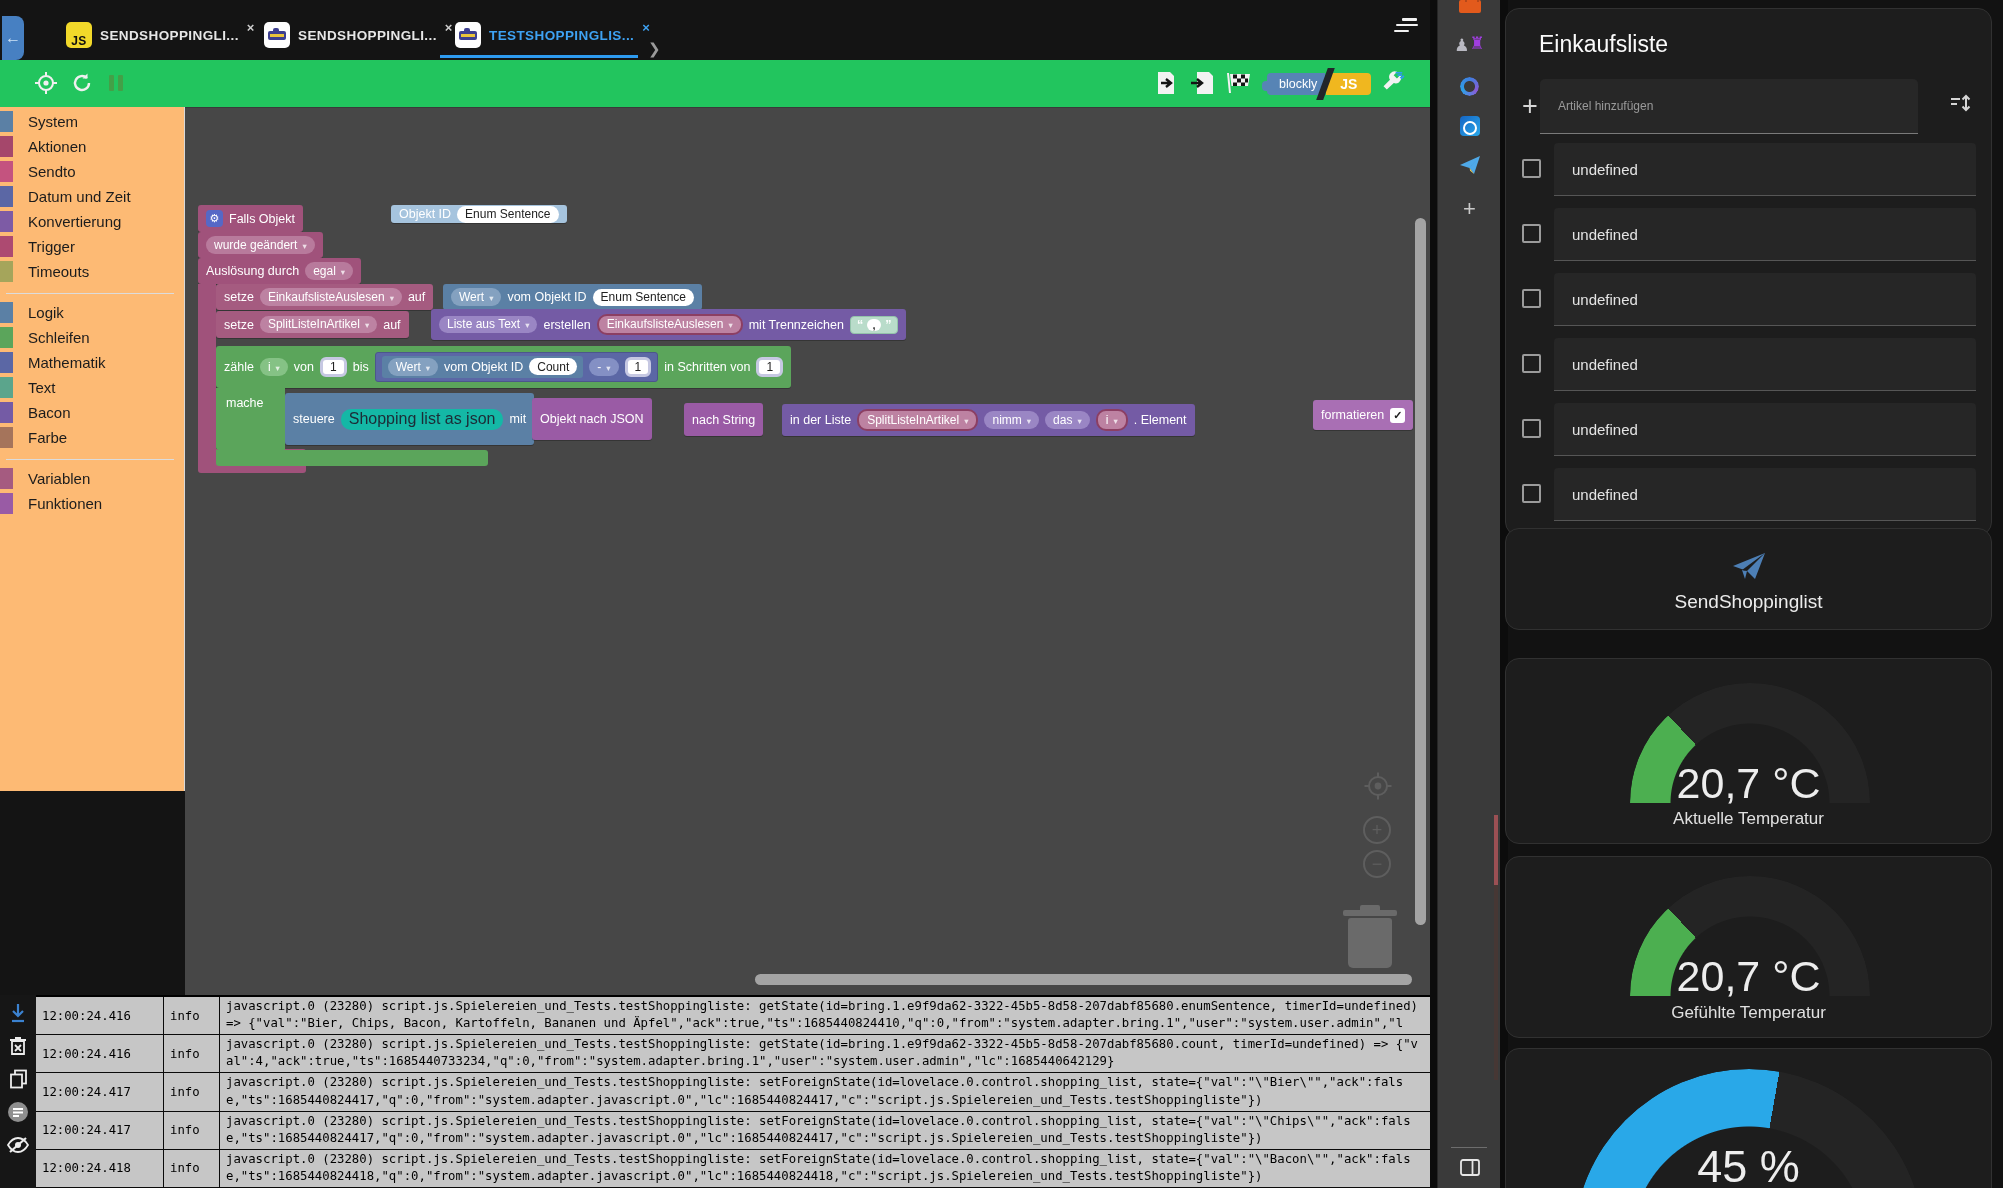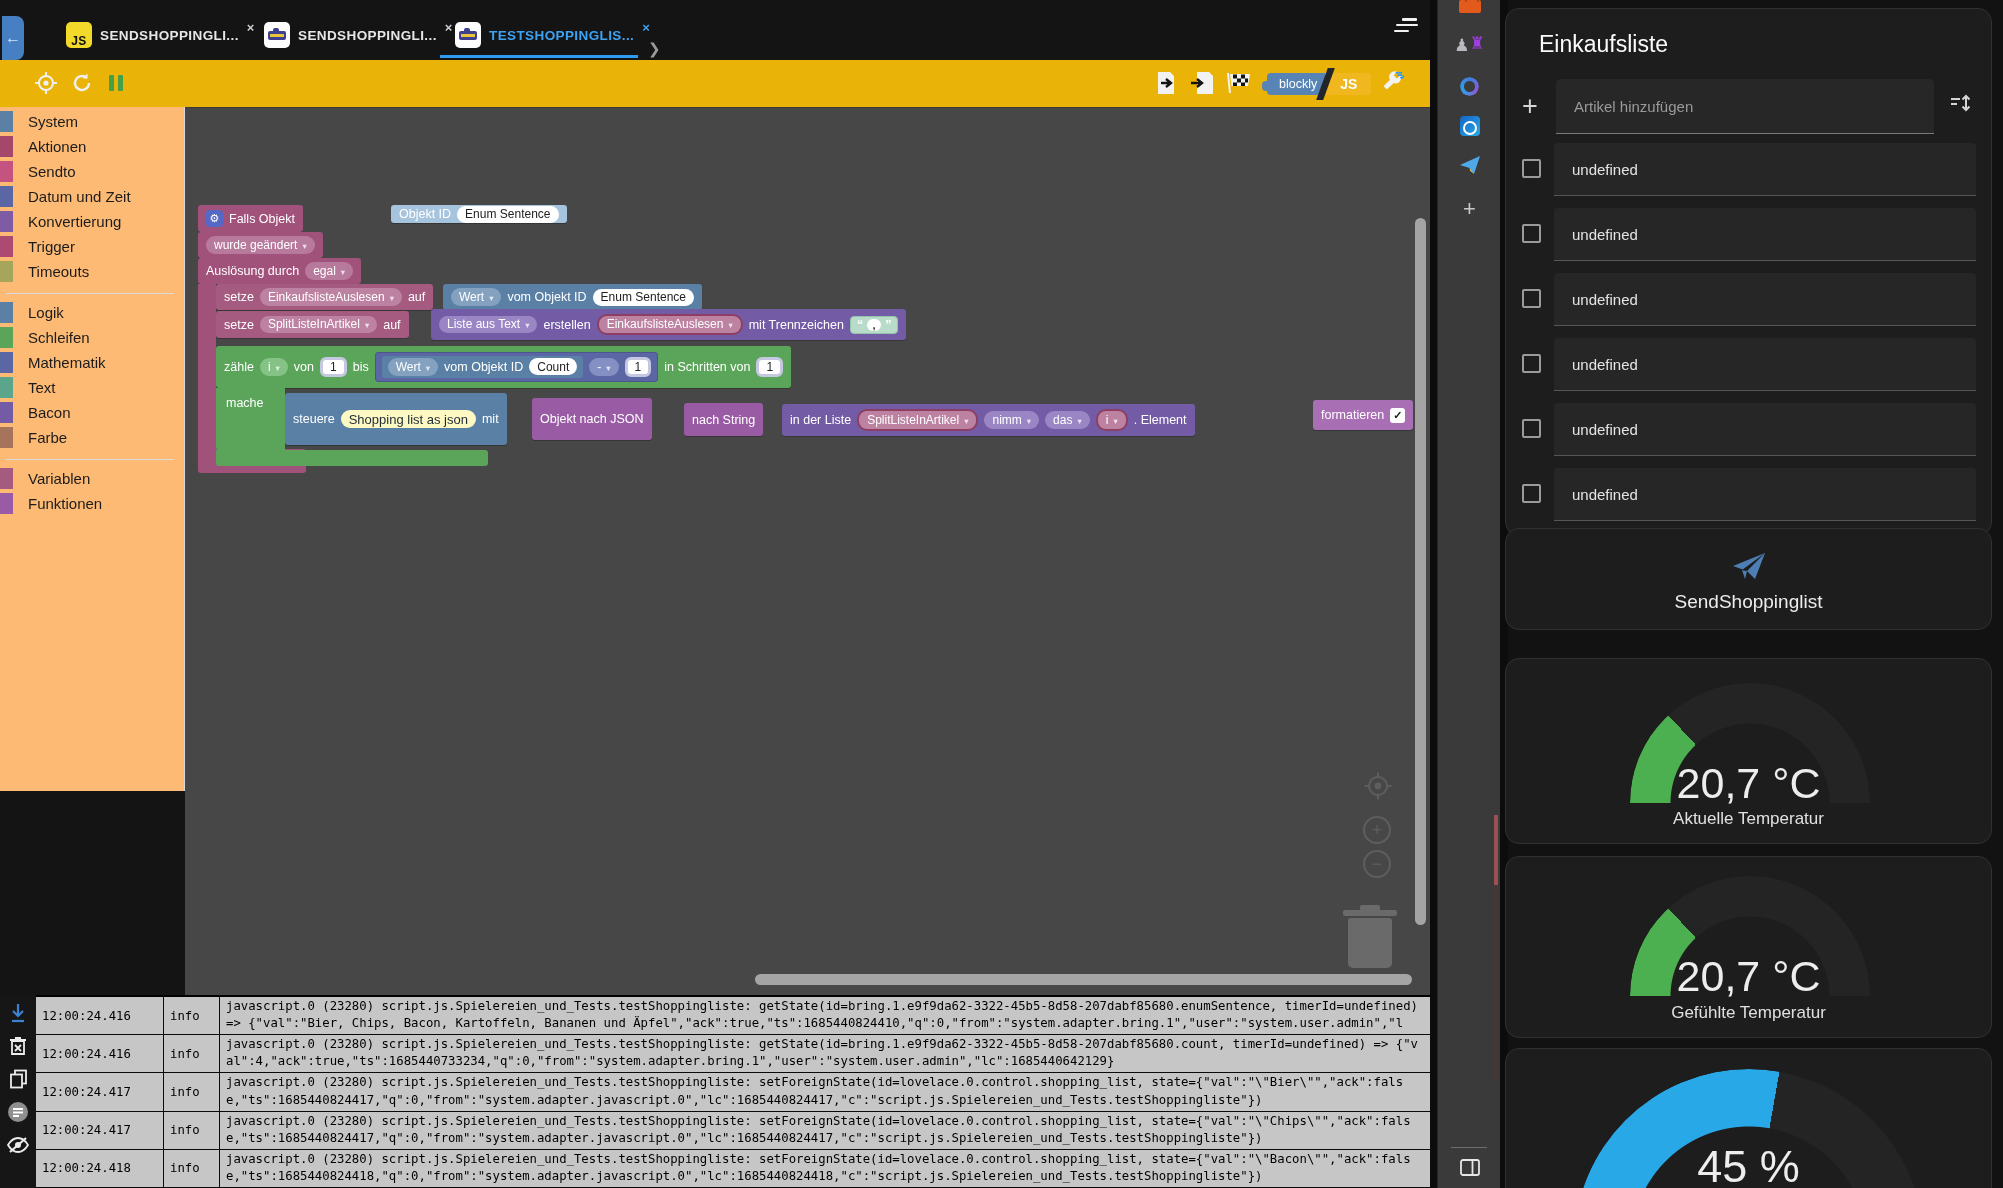--- a/index.html
+++ b/index.html
@@ -25,21 +25,21 @@
   .blkicon i:before{content:"";position:absolute;left:5px;top:-3px;width:6px;height:3px;background:#3d3f8f;border-radius:2px 2px 0 0}
   .blkicon i:after{content:"";position:absolute;left:2px;top:3px;width:14px;height:3px;background:#e9c43b}
   .tab-underline{left:440px;top:55px;width:198px;height:3px;background:#2e9bf0}
   .chev{left:648px;top:40px;color:#9a9a9a;font-size:15px}
   .hamb{left:1394px;top:18px;width:26px;height:18px}
   .hamb b{display:block;height:2.6px;background:#f2f2f2;border-radius:1px;margin-bottom:3.2px}
   .hamb b:nth-child(1){width:15px;margin-left:8px}
   .hamb b:nth-child(2){width:22px;margin-left:2px}
   .hamb b:nth-child(3){width:15px;margin-left:0}
 
-  #toolbar{left:0;top:60px;width:1430px;height:47px;background:#eab308}
+  #toolbar{left:0;top:60px;width:1430px;height:47px;background:#22c55e}
   .ticon{position:absolute;top:9px;width:28px;height:28px;display:flex;align-items:center;justify-content:center}
   .toggle{position:absolute;left:1267px;top:11px;height:26px;display:flex;align-items:center}
   .toggle .bpart{background:#5784b5;color:#fff;font-size:12.5px;padding:4px 8px 4px 12px;border-radius:4px 0 0 4px;position:relative}
   .toggle .bpart:before{content:"";position:absolute;left:-5px;top:8px;width:7px;height:10px;background:#5784b5;border-radius:4px 0 0 4px}
   .toggle .slash{width:7px;height:32px;background:#22252a;transform:skewX(-20deg);margin:0 -3px;z-index:2}
   .toggle .jpart{background:#f0b71f;color:#fff;font-weight:bold;font-size:14px;padding:3px 14px;border-radius:0 4px 4px 0}
 
   
   #sidebar{left:0;top:107px;width:185px;height:684px;background:#fdba74;border-right:1px solid #d9d9d9}
   .cat{position:absolute;left:0;height:22px;display:flex;align-items:center;color:#1c1c1c;font-size:15px;cursor:pointer}
@@ -61,21 +61,21 @@
   .fld{border-radius:10px;padding:1.5px 8px;display:inline-flex;align-items:center;gap:5px;font-size:12px;line-height:1.2}
   .fld:after{content:"▾";font-size:8.5px;opacity:.75;position:relative;top:1px}
   .f-trig{background:#b87a9c}
   .f-var{background:#bd82a2}
   .f-varb{background:#bd82a2;border:2px solid #8c3f63}
   .f-steel{background:#84a1c0}
   .f-math{background:#8490c4}
   .f-list{background:#9a86c4}
   .f-green{background:#85c285}
   .whitefld{background:#fff;color:#222;border-radius:10px;padding:1.5px 8px;font-size:12px}
-  .grayfld{background:#fef9c3;color:#1d2b36;border-radius:10px;padding:1.5px 8px;font-size:13px}
+  .grayfld{background:#14b8a6;color:#1d2b36;border-radius:10px;padding:1.5px 8px;font-size:16px}
   .numfld{background:#fff;color:#222;border:3px solid #c6c8e2;border-radius:6px;padding:0 7px;font-size:12px}
   .quoteblk{background:#b9dcca;border:1px solid #93c3aa;border-radius:4px;padding:1px 6px;display:inline-flex;align-items:center;gap:4px;color:#fff;font-weight:bold}
   .quoteblk .wf{background:#fff;color:#333;border-radius:8px;min-width:14px;text-align:center;font-size:11px;padding:0 4px}
   .gearchip{width:17px;height:17px;border-radius:4px;background:#5668c6;color:#fff;font-size:11px;
     display:inline-flex;align-items:center;justify-content:center}
   .mathwrap{background:#5b67a5;border:1px solid #4c568c;border-radius:3px;padding:3px 6px;display:inline-flex;align-items:center;gap:6px}
   .steelwrap{background:#5b80a5;border-radius:3px;padding:2px 6px;display:inline-flex;align-items:center;gap:6px}
   .checkbox-on{width:15px;height:15px;background:#fff;border-radius:3px;color:#222;font-size:11px;
     display:inline-flex;align-items:center;justify-content:center;font-weight:bold}
   .zctl{position:absolute;color:#606060}
@@ -107,22 +107,22 @@
   .outlook{width:20px;height:20px;border-radius:4px;background:linear-gradient(135deg,#1565c4,#28a8ea);position:relative}
   .outlook:before{content:"";position:absolute;left:3px;top:5px;width:10px;height:10px;border:2.6px solid #fff;border-radius:50%}
   .ebdivider{position:absolute;left:13px;width:36px;height:1px;background:#6d6d6d}
   .redsliver{left:1494px;top:815px;width:4px;height:70px;background:#9b5054}
   .brownsliver{left:1494px;top:885px;width:4px;height:195px;background:#463734}
 
   
   #rightwin{left:1508px;top:0;width:495px;height:1188px;background:#121212}
   .card{position:absolute;left:-3px;width:487px;background:#1d1d1d;border:1px solid #313131;border-radius:14px}
   .cardtitle{position:absolute;left:33px;top:22px;color:#fafafa;font-size:23px}
-  .additem{position:absolute;left:50px;top:70px;width:378px;height:55px;background:#272727;border-bottom:1px solid #7a7a7a;
-    border-radius:5px 5px 0 0;color:#9a9a9a;font-size:15px;display:flex;align-items:center;padding-left:18px}
+  .additem{position:absolute;left:34px;top:70px;width:378px;height:55px;background:#272727;border-bottom:1px solid #7a7a7a;
+    border-radius:5px 5px 0 0;color:#9a9a9a;font-size:12px;display:flex;align-items:center;padding-left:18px}
   .plusicon{position:absolute;left:16px;top:82px;color:#d5d5d5;font-size:27px;font-weight:300}
   .sorticon{position:absolute;left:443px;top:85px}
   .itemchk{position:absolute;left:16px;width:19px;height:19px;border:2px solid #9b9b9b;border-radius:2px}
   .itemfld{position:absolute;left:48px;width:422px;height:53px;background:#262626;border-bottom:1px solid #565656;
     border-radius:4px 4px 0 0;color:#e4e4e4;font-size:15px;display:flex;align-items:center;padding-left:18px}
   .sendicon{position:absolute;left:50%;transform:translateX(-50%)}
   .sendlabel{position:absolute;width:100%;text-align:center;color:#ececec;font-size:19px}
   .gauge-top{position:absolute;overflow:hidden}
   .donut{position:absolute;left:0;top:0;border-radius:50%;
     background:conic-gradient(from 270deg,var(--gc) 0deg var(--sw),#242424 var(--sw) 180deg,transparent 180deg);

